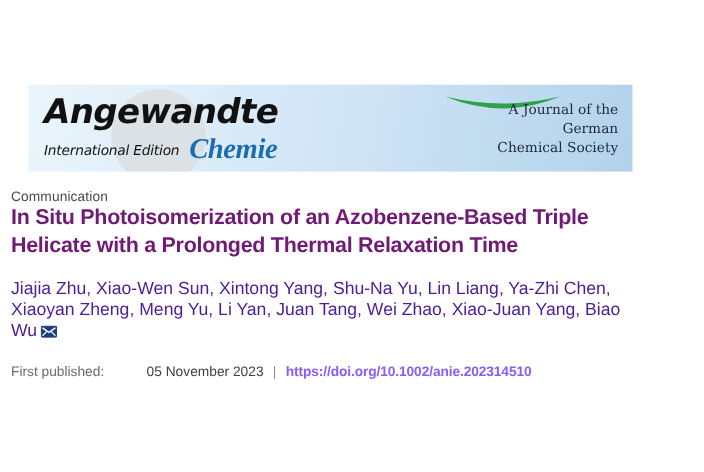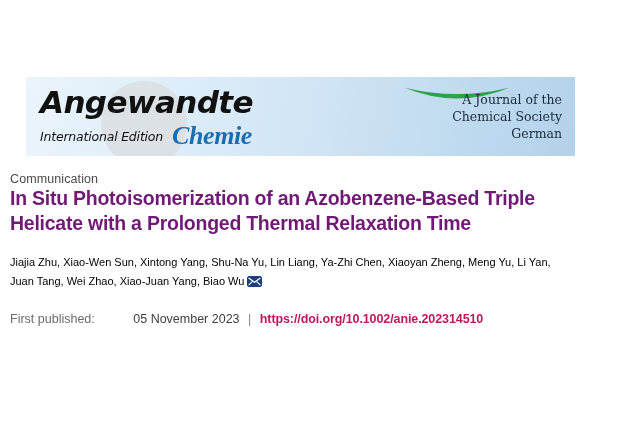--- a/index.html
+++ b/index.html
@@ -129,41 +129,41 @@
     font-family: "Liberation Sans", sans-serif;
     font-weight: bold;
     font-size: 19.5px;
     line-height: 25px;
     color: #701a75;
     letter-spacing: -0.25px;
     margin: 0 0 17px 0;
     max-width: 580px;
   }
   .authors {
-    font-size: 11px;
+    font-size: 16px;
     line-height: 19px;
-    color: #000000;
+    color: #4c1d95;
     max-width: 560px;
     margin-bottom: 17px;
   }
   .envelope-icon {
     display: inline-block;
     vertical-align: -2px;
     margin-left: 3px;
   }
   .pubinfo {
     font-size: 12.5px;
     color: #6b6b6b;
     line-height: 18px;
     white-space: nowrap;
   }
   .pub-date { color: #404040; margin-left: 35px; }
   .pub-sep { color: #8a8a8a; padding: 0 5px; }
   .doi-link {
-    color: #be185d;
+    color: #8b5cf6;
     font-weight: bold;
     text-decoration: none;
     letter-spacing: -0.1px;
   }
 </style>
 </head>
 <body>
 
 <div class="banner">
 
@@ -178,22 +178,22 @@
   </div>
 
   <div class="gdch-block">
     <svg class="gdch-arc" viewBox="0 0 120 20" width="120" height="18">
       <path d="M2 2 Q60 26 118 2 Q60 16 2 2 Z" fill="#2fa14a"></path>
     </svg>
   </div>
 
   <div class="journal-of">
     <div>A Journal of the</div>
+    <div>German</div>
     <div>Chemical Society</div>
-    <div>German</div>
   </div>
 </div>
 
 <div class="article">
 
   <div class="article-type">Communication</div>
 
   <h1 class="article-title">In Situ Photoisomerization of an Azobenzene-Based Triple Helicate with a Prolonged Thermal Relaxation Time</h1>
 
   <div class="authors">

